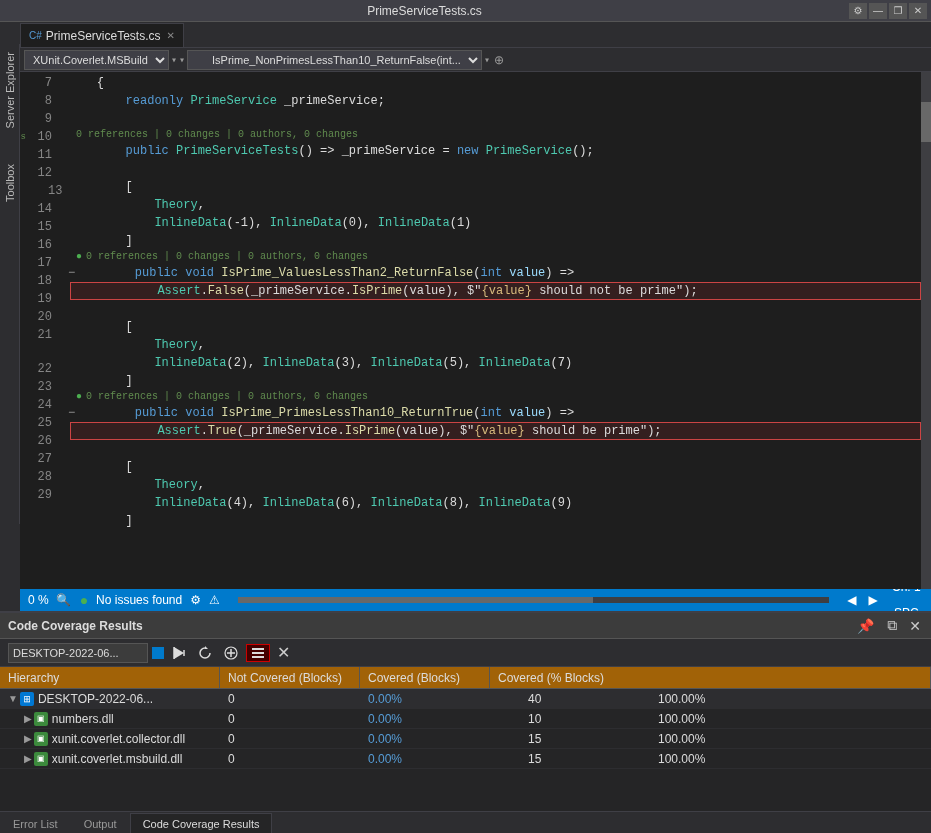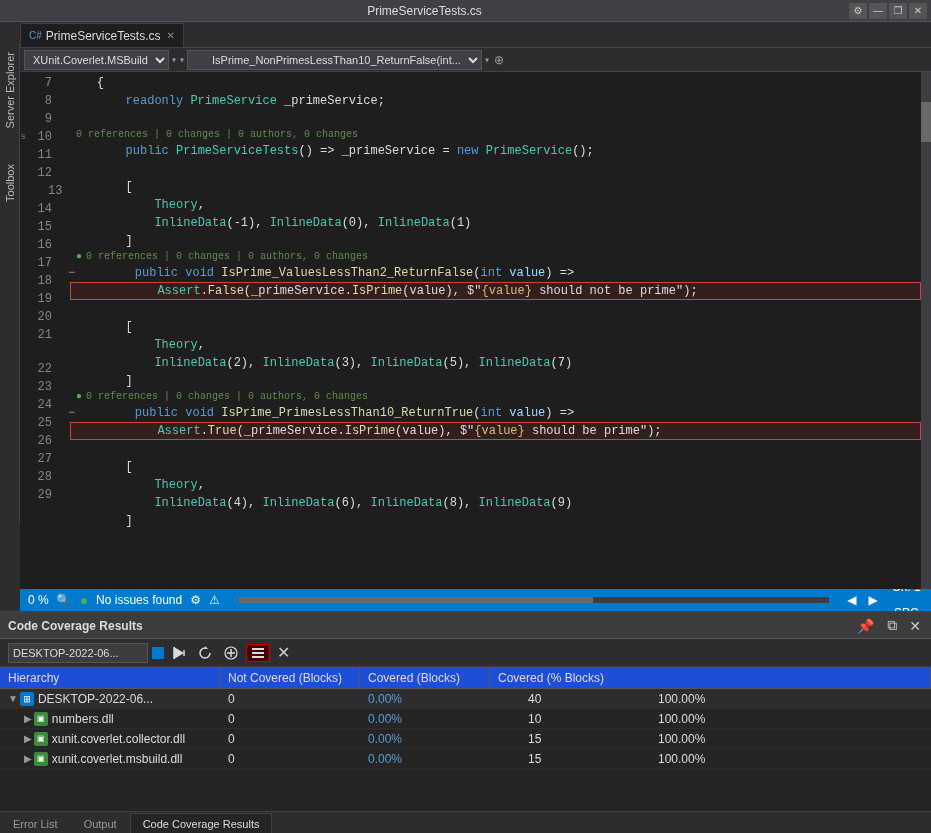--- a/index.html
+++ b/index.html
@@ -65,21 +65,21 @@
     .panel-title { color: #dcdcdc; font-size: 12px; font-family: 'Segoe UI', sans-serif; font-weight: bold; }
     .panel-spacer { flex: 1; }
     .panel-btn { background: none; border: none; color: #ccc; cursor: pointer; font-size: 14px; padding: 0 2px; }
     .panel-toolbar { height: 28px; background: #2d2d30; display: flex; align-items: center; padding: 0 8px; gap: 4px; border-bottom: 1px solid #3f3f46; }
     .toolbar-input { background: #3c3c3c; border: 1px solid #555; color: #dcdcdc; font-size: 11px; font-family: 'Segoe UI', sans-serif; height: 20px; padding: 0 4px; width: 140px; }
     .toolbar-btn { background: none; border: none; color: #ccc; cursor: pointer; font-size: 16px; padding: 0 3px; display: flex; align-items: center; justify-content: center; }
     .toolbar-btn.active { background: #005a9e; border: 1px solid #0078d4; }
 
     
     .coverage-table { flex: 1; overflow: hidden; }
-    .coverage-header { display: flex; background: #1d4ed8; height: 22px; align-items: center; border-bottom: 1px solid #555; font-size: 12px; font-family: 'Segoe UI', sans-serif; color: #dcdcdc; }
+    .coverage-header { display: flex; background: #a16207; height: 22px; align-items: center; border-bottom: 1px solid #555; font-size: 12px; font-family: 'Segoe UI', sans-serif; color: #dcdcdc; }
     .coverage-header .col { padding: 0 8px; border-right: 1px solid #555; height: 100%; display: flex; align-items: center; }
     .coverage-row { display: flex; height: 20px; align-items: center; border-bottom: 1px solid #2d2d30; font-size: 12px; font-family: 'Segoe UI', sans-serif; }
     .coverage-row.root { background: #2d2d30; }
     .coverage-row .col { padding: 0 8px; display: flex; align-items: center; height: 100%; }
     .col-hierarchy { width: 220px; min-width: 220px; }
     .col-not-covered { width: 140px; min-width: 140px; }
     .col-not-covered-pct { width: 160px; min-width: 160px; }
     .col-covered { width: 130px; min-width: 130px; }
     .col-covered-pct { flex: 1; }
     .icon-box { width: 14px; height: 14px; display: inline-flex; align-items: center; justify-content: center; font-size: 9px; border-radius: 2px; }

